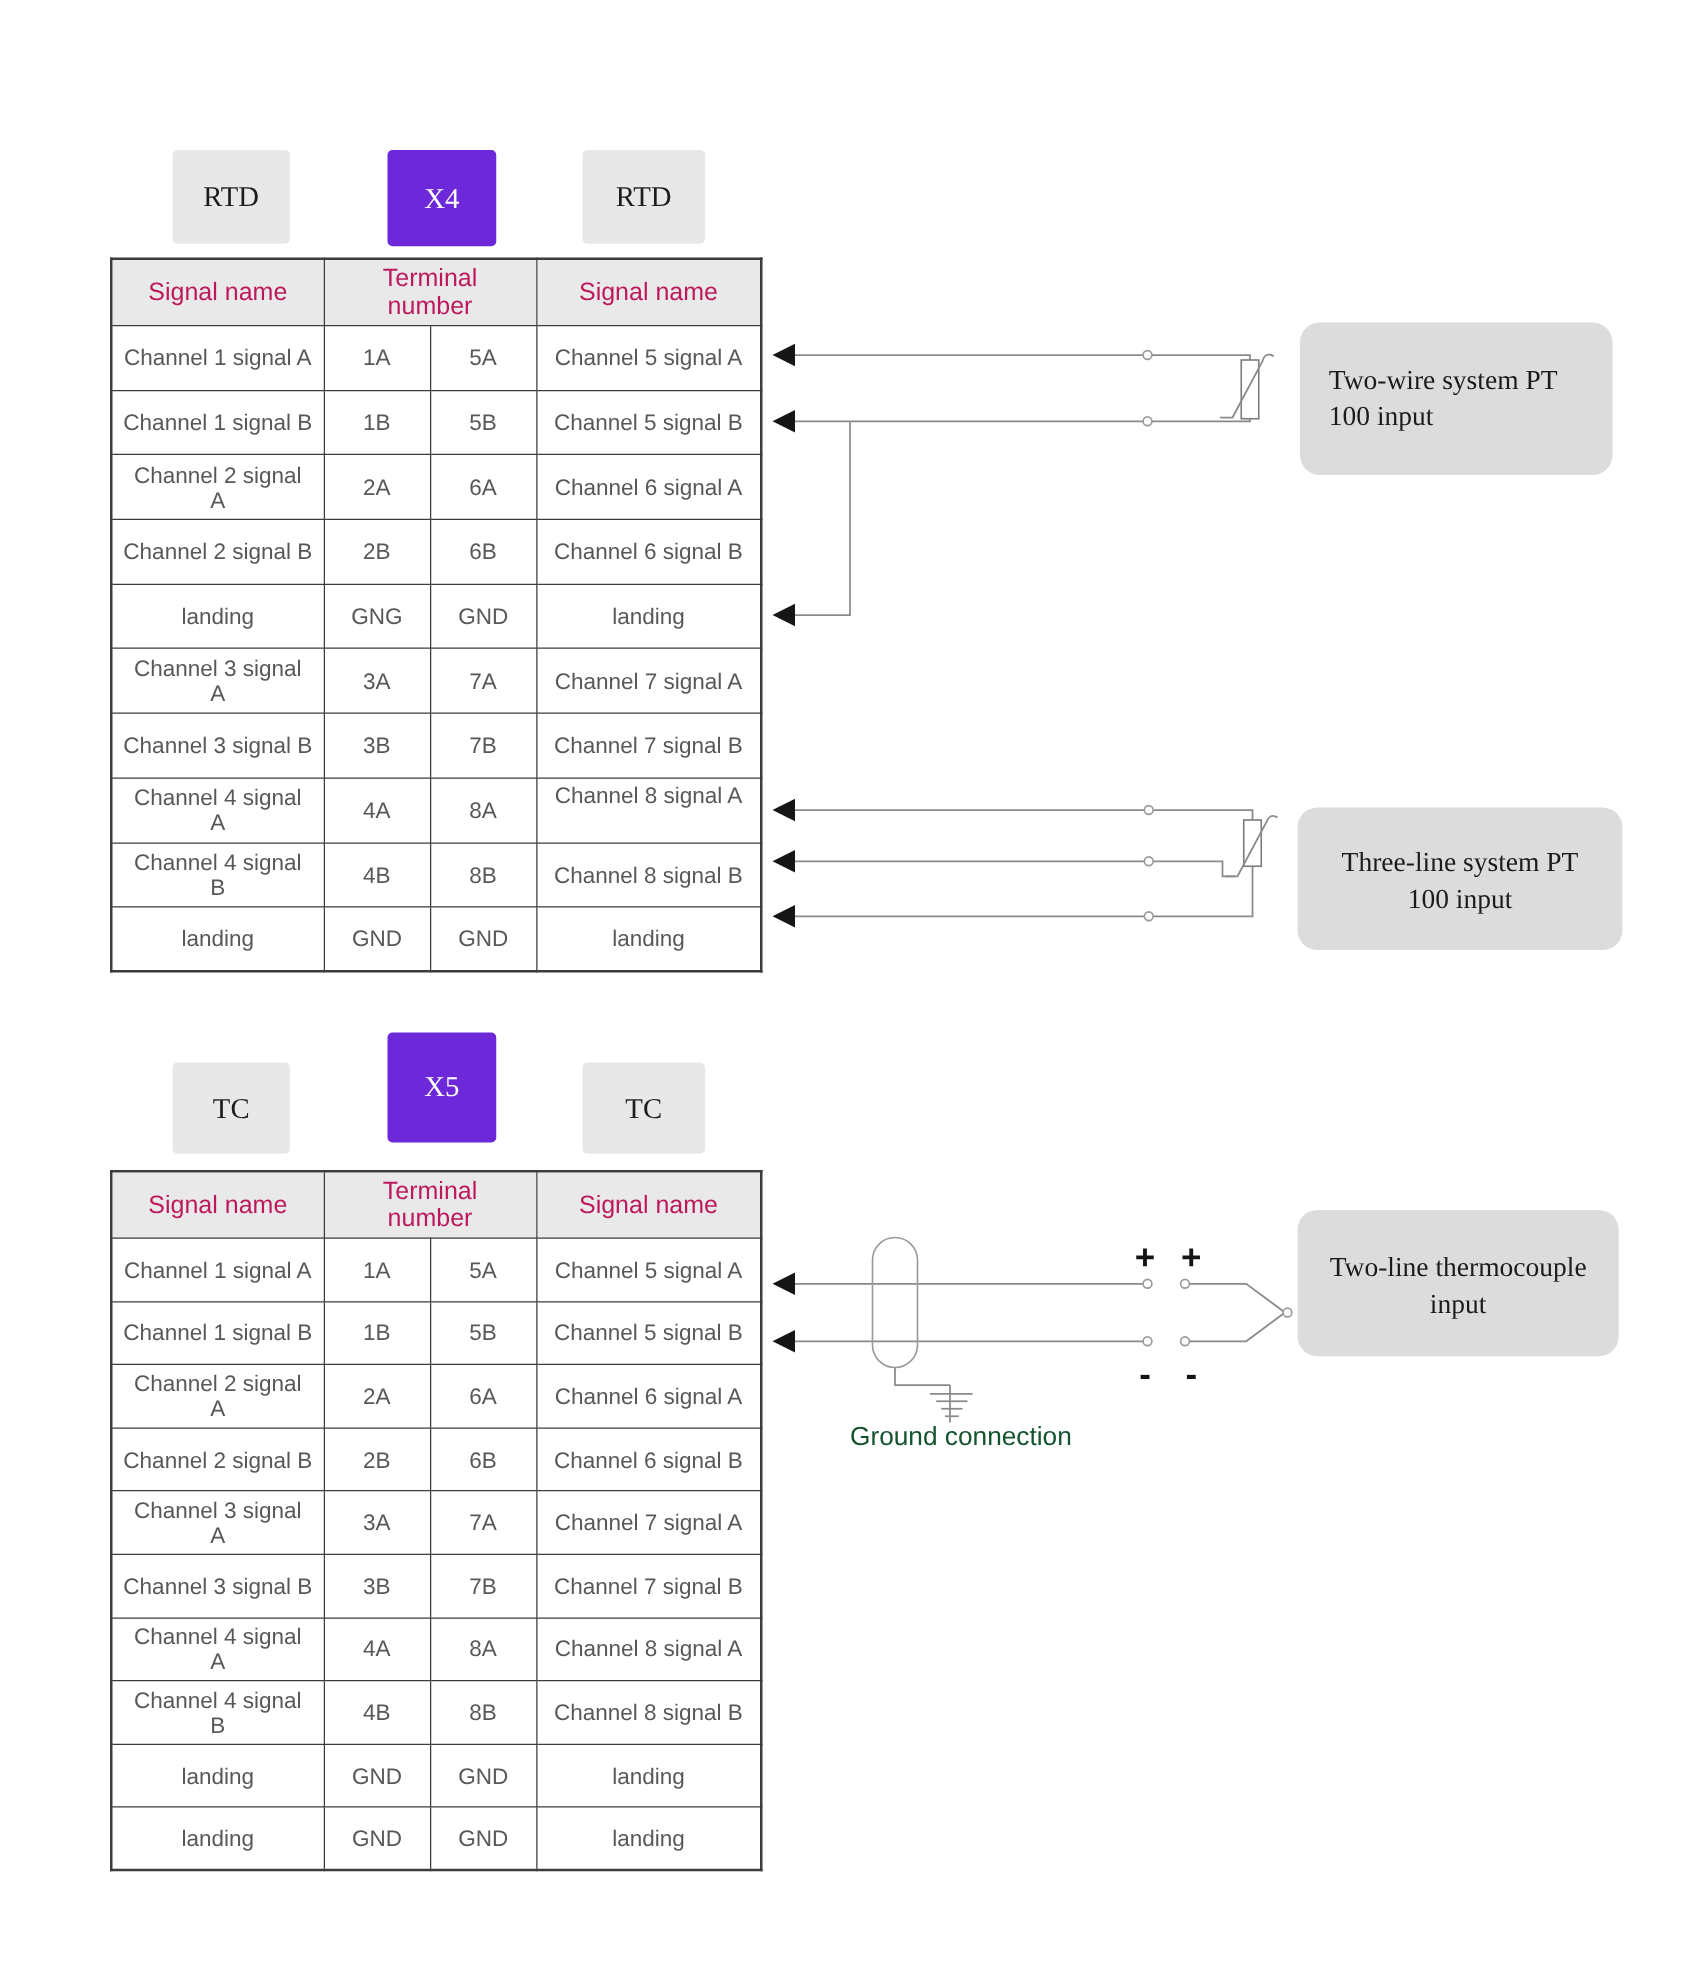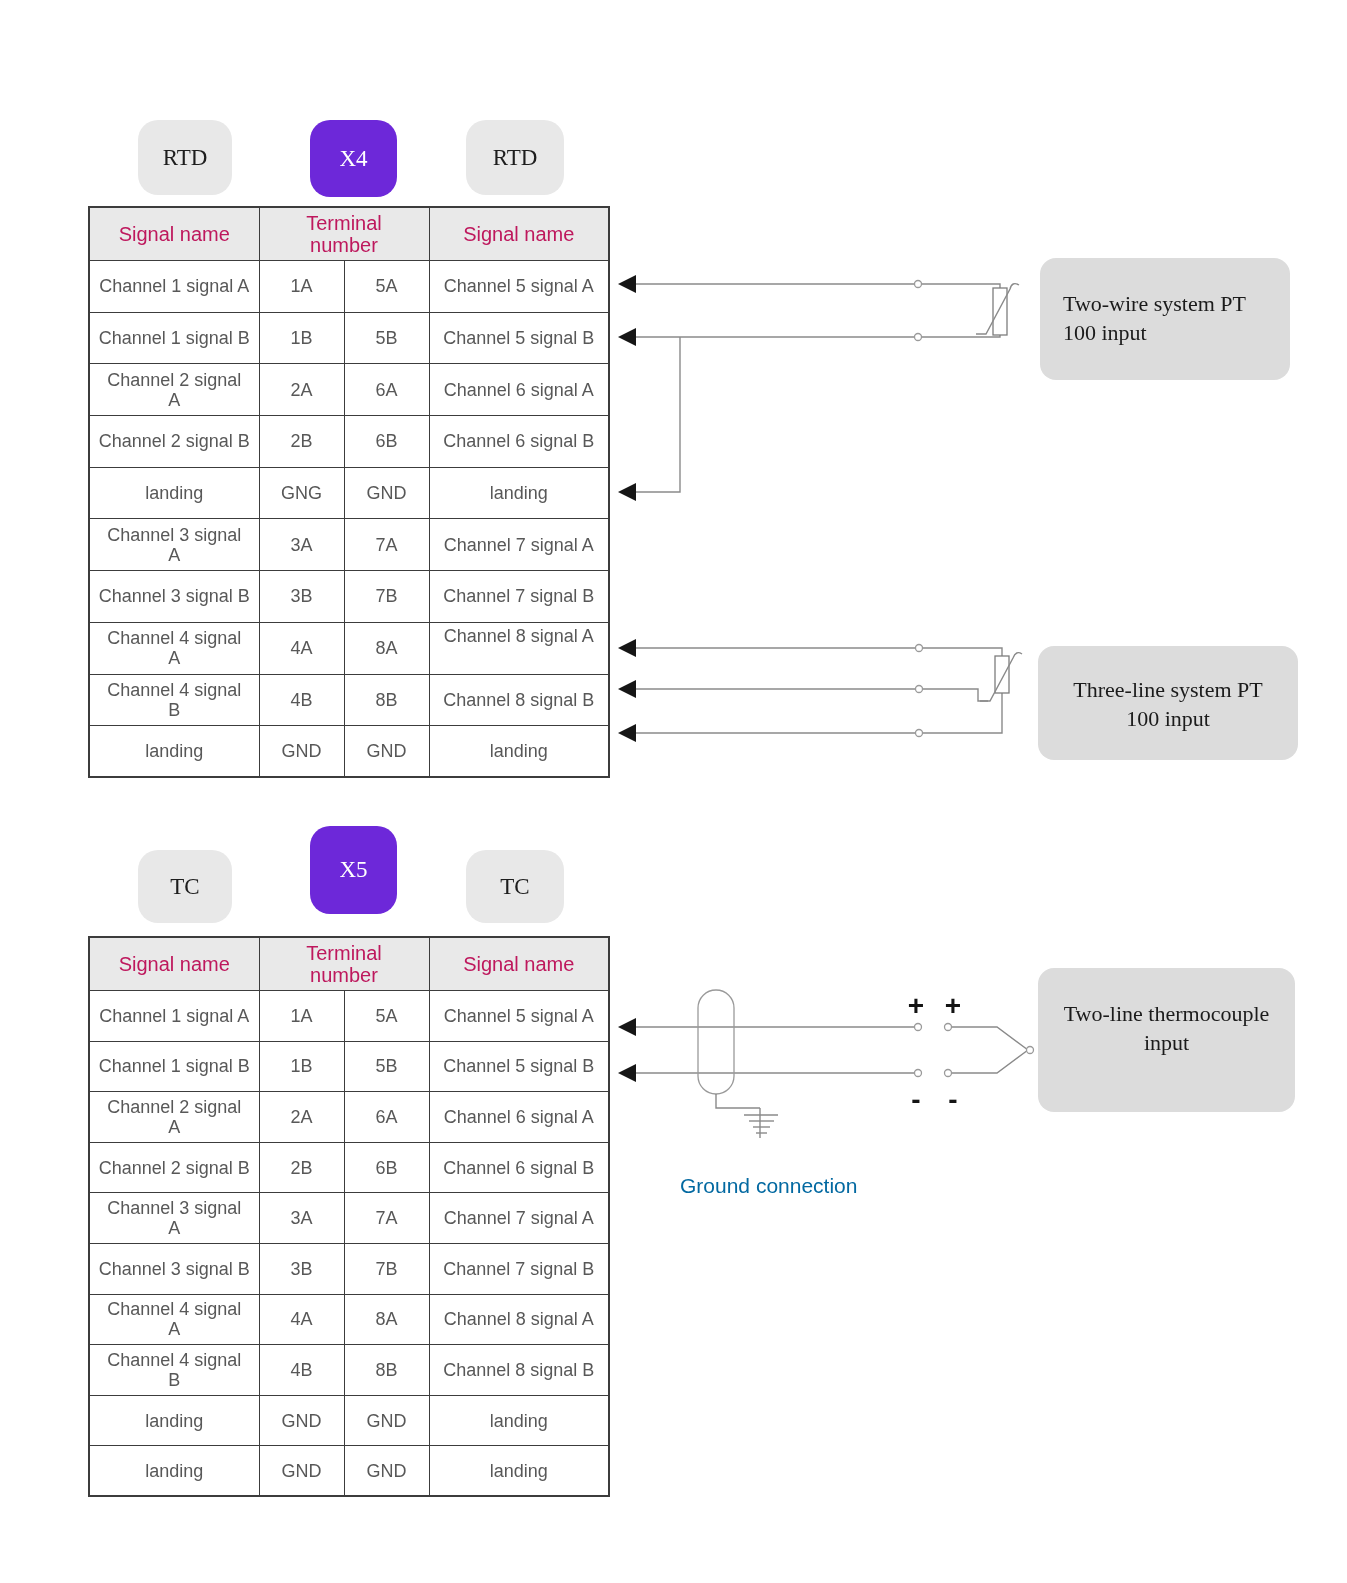--- a/index.html
+++ b/index.html
@@ -1,21 +1,21 @@
 <!DOCTYPE html>
 <html><head>
 <meta charset="utf-8">
 <style>
   html,body{margin:0;padding:0;background:#fff;}
   .canvas{position:relative;width:1347px;height:1583px;background:#ffffff;overflow:hidden;
           font-family:"Liberation Sans",sans-serif;}
   .title{position:absolute;left:152px;top:60px;font-size:32px;font-weight:800;
          color:#141414;letter-spacing:.5px;}
   
-  .badge{position:absolute;border-radius:20px;display:flex;align-items:center;justify-content:center;
+  .badge{position:absolute;border-radius:4px;display:flex;align-items:center;justify-content:center;
          font-family:"Liberation Serif",serif;font-size:23px;color:#1d1d1d;background:#e8e8e8;}
   .badge.red{background:#6d28d9;color:#ffffff;}
   
   table.term{position:absolute;border-collapse:collapse;table-layout:fixed;width:520px;
              background:#fff;border:2px solid #3c3c3c;}
   .term th,.term td{border:1px solid #3c3c3c;text-align:center;vertical-align:middle;
                     white-space:pre-line;overflow:hidden;padding:0 2px;}
   .term th{background:#e9e9e9;font-weight:400;font-size:20px;color:#be185d;height:52px;line-height:22px;}
   .term th.mid{padding:0 30px;}
   .term td{font-size:18px;color:#585858;line-height:20px;}
@@ -31,21 +31,21 @@
   .shield{fill:none;stroke:#9a9a9a;stroke-width:1.3;}
   
   .callout{position:absolute;background:#dcdcdc;border-radius:16px;
            font-family:"Liberation Serif",serif;font-size:22px;color:#1b1b1b;line-height:29px;}
   .callout .inner{position:absolute;left:0;right:0;}
   .callout.left .inner{text-align:left;padding-left:23px;}
   .callout.center .inner{text-align:center;}
   
   .pol{position:absolute;transform:translate(-50%,-50%);font-family:"Liberation Sans",sans-serif;
        font-weight:700;font-size:28px;color:#141414;}
-  .ground-label{position:absolute;font-size:21px;color:#0369a1;margin-top:36px;}
+  .ground-label{position:absolute;font-size:21px;color:#14532d;}
 </style>
 </head>
 <body>
 
 <div class="canvas">
 
 
   <div class="badge" style="left:138px;top:120px;width:94px;height:75px;">RTD</div>
   <div class="badge red" style="left:310px;top:120px;width:87px;height:77px;">X4</div>
   <div class="badge" style="left:466px;top:120px;width:98px;height:75px;">RTD</div>
@@ -280,21 +280,21 @@
       <div>Two-wire system PT</div>
       <div>100 input</div>
     </div>
   </div>
   <div class="callout center" style="left:1038px;top:646px;width:260px;height:114px;">
     <div class="inner" style="top:29px;">
       <div>Three-line system PT</div>
       <div>100 input</div>
     </div>
   </div>
-  <div class="callout center" style="left:1038px;top:968px;width:257px;height:144px;">
+  <div class="callout center" style="left:1038px;top:968px;width:257px;height:117px;">
     <div class="inner" style="top:31px;">
       <div>Two-line thermocouple</div>
       <div>input</div>
     </div>
   </div>
 
   <span class="pol" style="left:916px;top:1006px;">+</span>
   <span class="pol" style="left:953px;top:1006px;">+</span>
   <span class="pol" style="left:916px;top:1100px;">-</span>
   <span class="pol" style="left:953px;top:1100px;">-</span>

